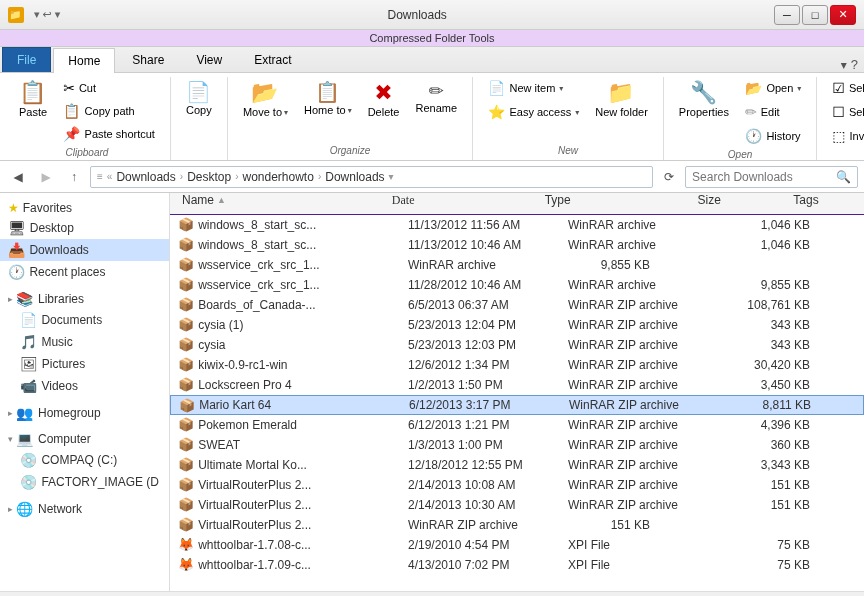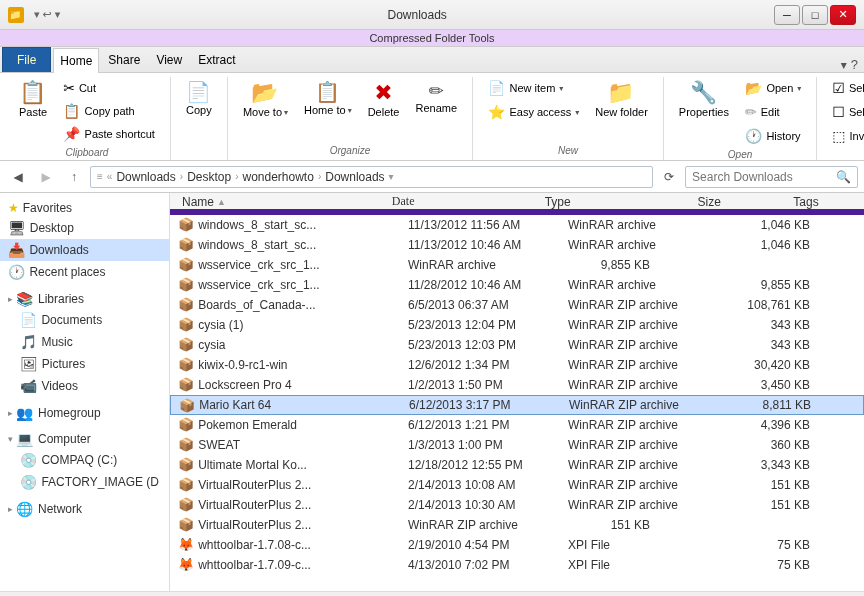--- a/index.html
+++ b/index.html
@@ -26,29 +26,29 @@
     }
 
     
     .ribbon-tabs {
       display: flex; align-items: flex-end;
       background: linear-gradient(to bottom, #f0f0f0, #e8e8e8);
       border-bottom: 1px solid #ccc; padding: 0 2px;
       height: 26px;
     }
     .ribbon-tab {
-      padding: 4px 6px; cursor: pointer; font-size: 12px; height: 100%;
+      padding: 4px 14px; cursor: pointer; font-size: 12px; height: 100%;
       display: flex; align-items: center; border: 1px solid transparent;
       border-bottom: none; margin-right: 2px;
     }
     .ribbon-tab.active {
       background: white; border-color: #ccc; border-bottom-color: white;
       margin-bottom: -1px; z-index: 1;
     }
-    .ribbon-tab.file { background: #1f5fa6; color: #fef9c3; border-color: #1a4f8a; padding: 12px 14px; }
+    .ribbon-tab.file { background: #1f5fa6; color: #7dd3fc; border-color: #1a4f8a; padding: 12px 14px; }
 
     
     .ribbon {
       background: white; border-bottom: 1px solid #ccc;
       display: flex; align-items: stretch; padding: 4px 4px 0;
       height: 88px;
     }
     .ribbon-group {
       display: flex; flex-direction: column; align-items: center;
       border-right: 1px solid #ddd; padding: 0 8px 4px; min-width: fit-content;
@@ -129,21 +129,21 @@
       display: flex; align-items: center; gap: 4px; padding: 4px 8px 2px;
       cursor: pointer; font-size: 12px; color: #333; font-weight: 500;
     }
     .sidebar-chevron { font-size: 9px; color: #888; }
     .folder-icon { font-size: 14px; }
     .fav-star { color: #e8c000; font-size: 12px; }
 
     
     .file-list-container { flex: 1; background: white; overflow: hidden; display: flex; flex-direction: column; }
     .file-list-header {
-      display: flex; align-items: flex-end; border-bottom: 6px solid #4c1d95;
+      display: flex; align-items: flex-start; border-bottom: 1px solid #4c1d95;
       padding: 0 8px; height: 22px; background: #f5f5f5; gap: 21px;
     }
     .col-header {
       display: flex; align-items: center; font-size: 12px; color: #333;
       cursor: pointer; padding: 0 4px; user-select: none;
     }
     .col-name { width: 230px; }
     .col-date { width: 160px; font-family: Liberation Serif, serif; }
     .col-type { width: 160px; }
     .col-size { width: 90px; }

